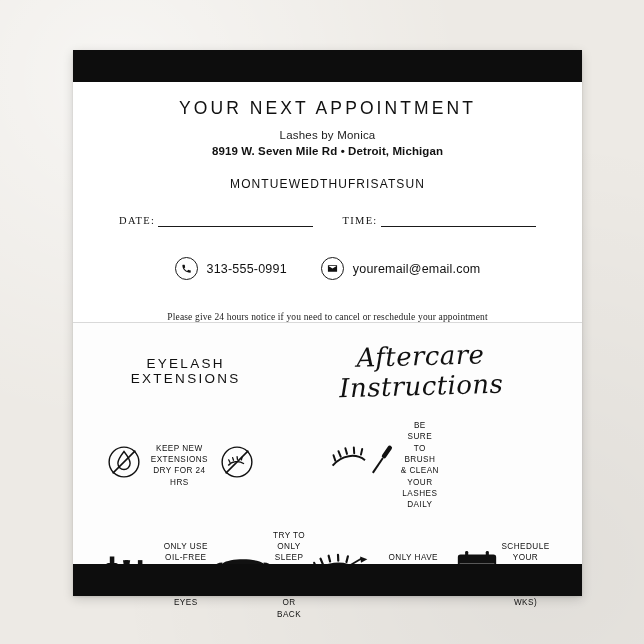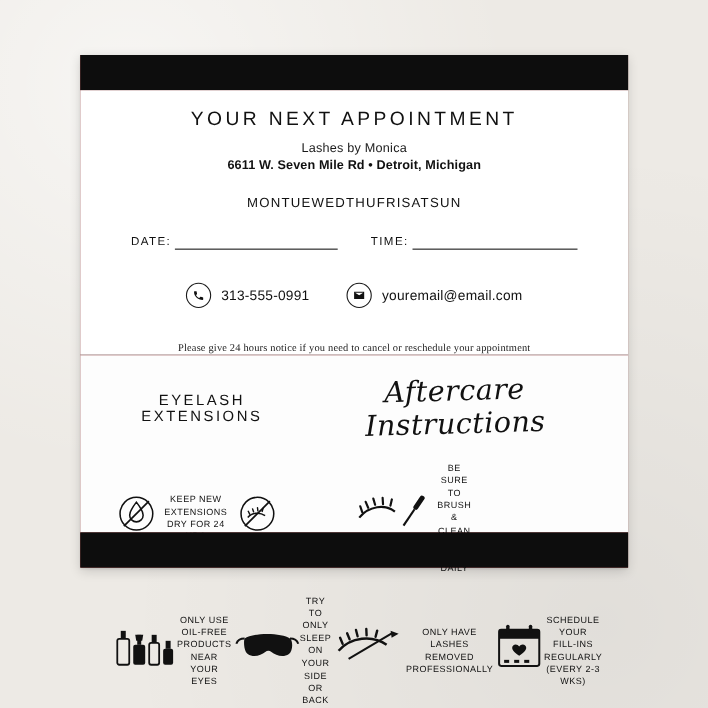--- a/index.html
+++ b/index.html
@@ -27,23 +27,24 @@
     background:
       radial-gradient(circle at 18% 12%, rgba(255,255,255,0.55), rgba(255,255,255,0) 45%),
       radial-gradient(circle at 85% 88%, rgba(0,0,0,0.05), rgba(0,0,0,0) 55%);
     pointer-events: none;
   }
   .card {
     position: absolute;
     left: 73px;
     top: 50px;
     width: 498px;
-    height: 466px;
-    background: #7f1d1d;
+    height: 546px;
+    background: #c4b5fd;
     box-shadow: 0 3px 10px rgba(0,0,0,0.16), 0 1px 2px rgba(0,0,0,0.10);
+    padding-left: 11px;
   }
   .bar-top {
     position: absolute;
     left: 0;
     top: 0;
     width: 100%;
     height: 32px;
     background: #0d0d0d;
   }
   .bar-bottom {
@@ -117,20 +118,21 @@
     letter-spacing: 1.1px;
     color: #111;
     font-weight: 500;
   }
   .fields {
     display: flex;
     justify-content: flex-start;
     gap: 30px;
     margin-top: 22px;
     padding: 0 22px;
+    font-family: Liberation Serif, serif;
   }
   .field {
     display: flex;
     align-items: flex-end;
     flex: 1;
   }
   .field-label {
     font-size: 10.5px;
     letter-spacing: 1.3px;
     color: #111;
@@ -235,21 +237,21 @@
 <body>
 
 <div id="stage">
   <div class="card">
 
     <div class="bar-top"></div>
 
     <div class="panel-top">
       <div class="appt-title">YOUR NEXT APPOINTMENT</div>
       <div class="biz-name">Lashes by Monica</div>
-      <div class="biz-addr">6611 W. Seven Mile Rd • Detroit, Michigan</div>
+      <div class="biz-addr">8919 W. Seven Mile Rd • Detroit, Michigan</div>
 
       <div class="days">
         <span class="day">MON</span>
         <span class="day">TUE</span>
         <span class="day">WED</span>
         <span class="day">THU</span>
         <span class="day">FRI</span>
         <span class="day">SAT</span>
         <span class="day">SUN</span>
       </div>

